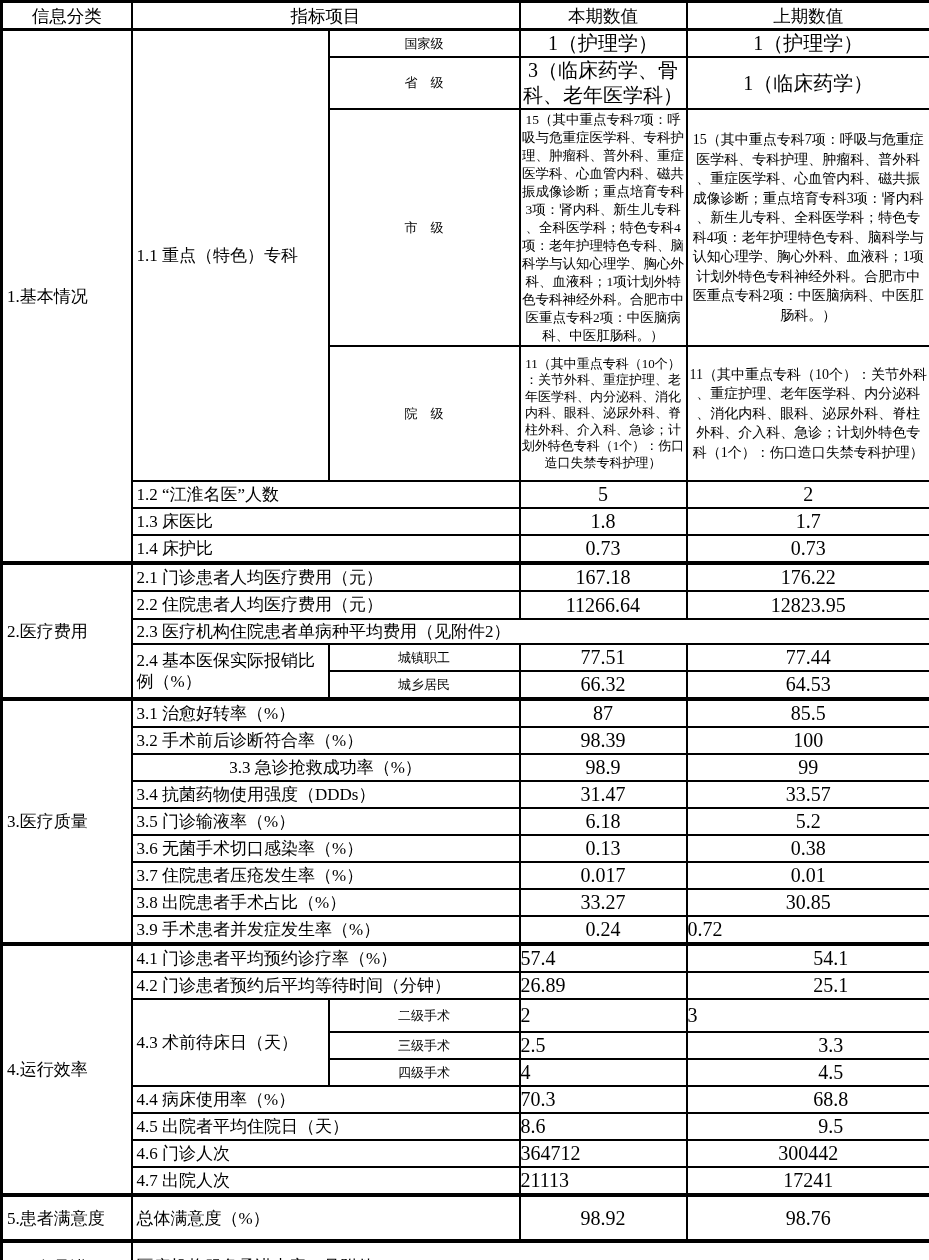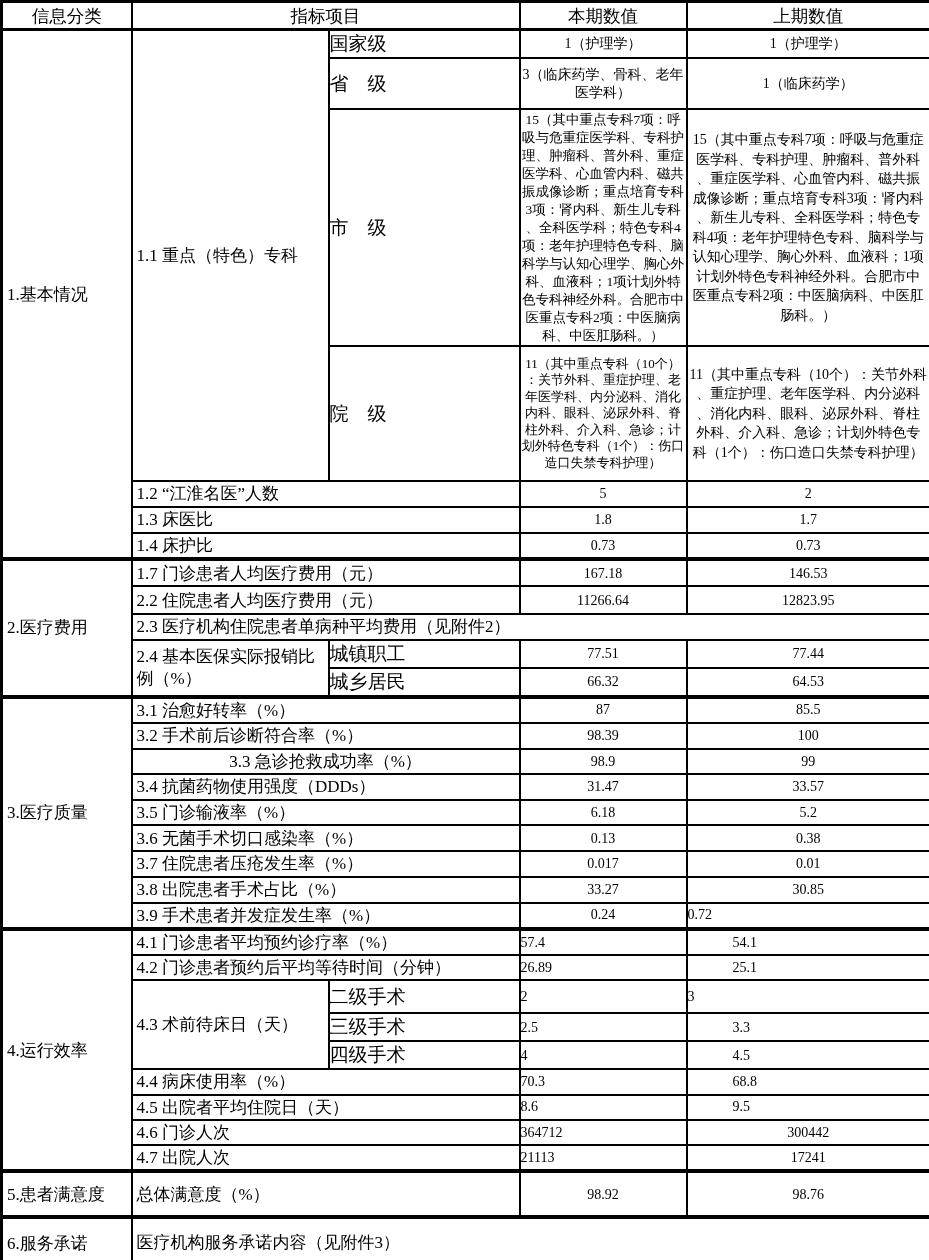--- a/index.html
+++ b/index.html
@@ -3,28 +3,28 @@
 <meta charset="utf-8">
 <style>
   html,body{margin:0;padding:0;background:#fff;width:929px;}
   table{border-collapse:collapse;table-layout:fixed;width:929px;border:3px solid #000;}
   th,td{border:2px solid #000;vertical-align:middle;color:#000;
         font-family:"Liberation Serif","DejaVu Serif",serif;overflow:hidden;padding:0;}
   .hd{font-weight:normal;font-size:17.5px;text-align:center;border-bottom:3px solid #000;}
   tr.sec>td{border-top:4px solid #000;}
   .cat{font-size:17px;text-align:left;padding-left:4px;}
   .lbl{font-size:17px;text-align:left;padding:1px 0 1px 4px;line-height:1.25;}
-  .sub{font-size:19px;text-align:left;}
-  .val{font-size:14px;text-align:center;line-height:1.25;word-break:break-all;line-break:anywhere;}
+  .sub{font-size:13px;text-align:center;}
+  .val{font-size:20px;text-align:center;line-height:1.25;word-break:break-all;line-break:anywhere;}
   .city-cur{font-size:13.5px;line-height:18px;padding:0 1px;}
   .hosp-cur{font-size:13px;line-height:16.5px;padding:0 1px;}
   .city-prev{font-size:14px;line-height:19.5px;padding:0 2px;}
   .hosp-prev{font-size:14px;line-height:19.5px;padding:0 2px;}
   .vl{text-align:left;padding-left:0;}
-  .vi{text-align:left;padding-left:45px;}
+  .vi{text-align:center;padding-left:45px;}
   .clbl{text-align:center;padding-left:0;}
 </style>
 </head>
 <body>
 
 <table>
   <colgroup>
     <col style="width:130px">
       <col style="width:197px">
       <col style="width:191px">
@@ -74,23 +74,23 @@
       <td class="val">1.7</td>
     </tr>
     <tr style="height:26px">
       <td class="lbl" colspan="2">1.4 床护比</td>
       <td class="val">0.73</td>
       <td class="val">0.73</td>
     </tr>
 
     <tr class="sec" style="height:27px">
       <td class="cat" rowspan="5">2.医疗费用</td>
-      <td class="lbl" colspan="2">1.7 门诊患者人均医疗费用（元）</td>
+      <td class="lbl" colspan="2">2.1 门诊患者人均医疗费用（元）</td>
       <td class="val">167.18</td>
-      <td class="val">146.53</td>
+      <td class="val">176.22</td>
     </tr>
     <tr style="height:28px">
       <td class="lbl" colspan="2">2.2 住院患者人均医疗费用（元）</td>
       <td class="val">11266.64</td>
       <td class="val">12823.95</td>
     </tr>
     <tr style="height:25px">
       <td class="lbl" colspan="4">2.3 医疗机构住院患者单病种平均费用（见附件2）</td>
     </tr>
     <tr style="height:26px">

